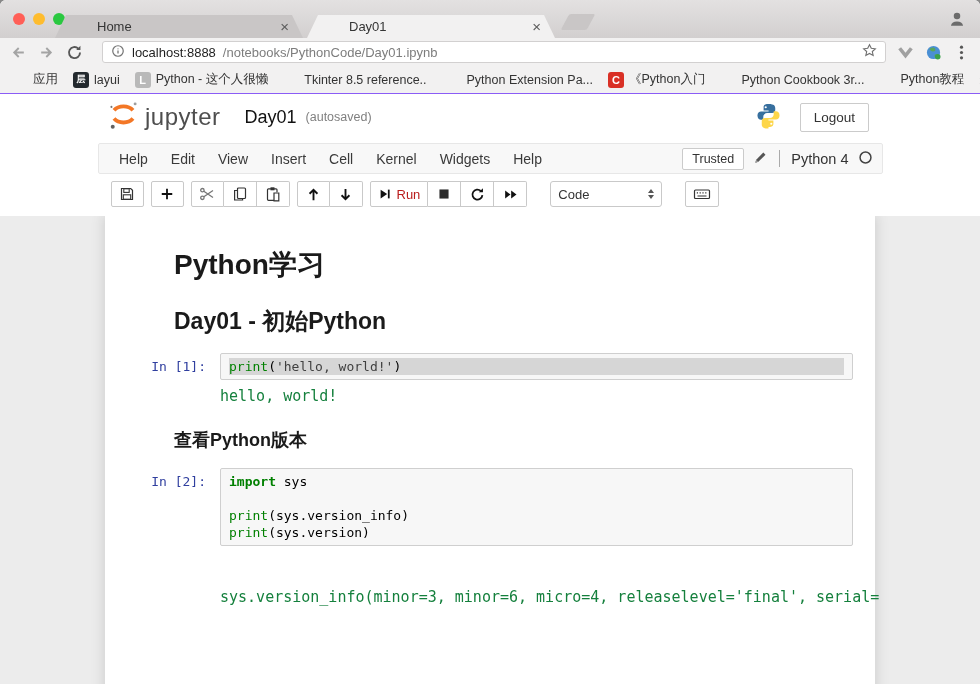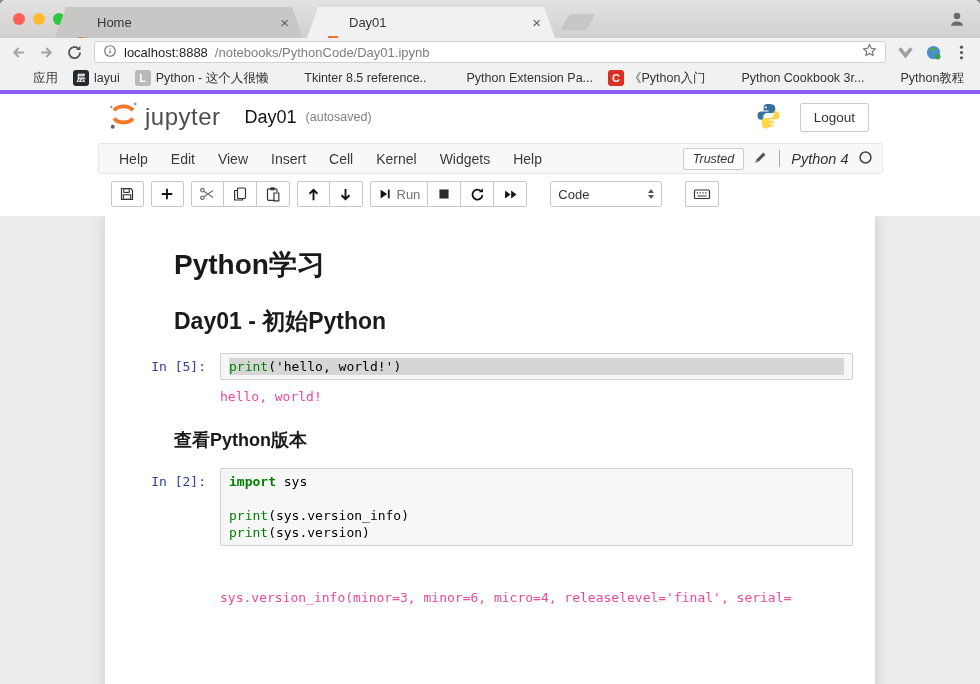--- a/index.html
+++ b/index.html
@@ -6,41 +6,41 @@
   body { font-family:"Liberation Sans", sans-serif; background:#888; }
   .window { width:980px; height:684px; background:#fff; overflow:hidden; position:relative;
             border-radius:6px 6px 0 0; }
 
   
   .tabstrip { height:38px; background:linear-gradient(#e3e1e1,#d2cfcf); position:relative;
               display:flex; align-items:flex-end; padding-left:55px; }
   .traffic { position:absolute; left:13px; top:13px; display:flex; gap:8px; }
   .tl { width:12px; height:12px; border-radius:50%; }
   .tl.r{ background:#ff5f57; } .tl.y{ background:#febc2e; } .tl.g{ background:#2ac840; }
-  .tab { height:31px; width:248px; display:flex; align-items:center; padding:0 14px 0 18px;
+  .tab { height:23px; width:248px; display:flex; align-items:center; padding:0 14px 0 18px;
          clip-path:polygon(0 100%, 11px 0, calc(100% - 11px) 0, 100% 100%); }
   .tab.inactive { background:#c9c6c6; }
   .tab.active { background:#f2f1f1; margin-left:4px; }
   .tab-title { font-size:13px; color:#353535; margin-left:8px; flex:1; white-space:nowrap; overflow:hidden; }
   .tab-close { color:#5c5c5c; font-size:15px; line-height:1; cursor:default; }
   .newtab { width:26px; height:16px; background:#c9c6c6; transform:skewX(-28deg);
             border-radius:2px; margin:0 0 8px 10px; }
   .profile-btn { position:absolute; right:14px; top:10px; }
 
   
   .addressbar { height:28px; background:#f2f1f1; display:flex; align-items:center;
                 padding:0 10px; gap:11px; }
   .nav-ic { width:17px; height:17px; flex:none; }
   .urlbox { flex:1; height:22px; background:#fff; border:1px solid #d2d0d0; border-radius:3px;
-            display:flex; align-items:center; padding:0 8px; gap:7px; font-size:13px; min-width:0; }
+            display:flex; align-items:center; padding:0 8px; gap:7px; font-size:13px; min-width:0;margin-left:8px; }
   .url-host { color:#1f1f1f; } .url-path { color:#7d7d7d; }
   .star { margin-left:auto; }
 
   
-  .bookmarks { height:28px; background:#f2f1f1; border-bottom:4px solid #8b5cf6;
+  .bookmarks { height:28px; background:#f2f1f1; border-bottom:1px solid #8b5cf6;
                display:flex; align-items:center; padding:0 12px; gap:15px;
                font-size:12.5px; color:#333; overflow:hidden; }
   .bm { display:flex; align-items:center; gap:5px; flex:none; white-space:nowrap; }
   .bm-ic { width:16px; height:16px; display:flex; align-items:center; justify-content:center;
            font-size:9px; font-weight:bold; flex:none;margin-top:40px; }
   .ic-box { width:16px; height:16px; border-radius:3px; color:#fff; display:flex;
             align-items:center; justify-content:center; font-size:9px; font-weight:bold; }
   .bm-overflow { margin-left:auto; color:#616161; font-size:15px; }
 
   
@@ -51,33 +51,33 @@
   .pylogo { margin-left:auto; }
   .logout { margin:0 111px 0 18px; border:1px solid #cbcbcb; background:#fff; border-radius:2px;
             font-size:13.5px; color:#333; padding:6px 13px; cursor:pointer; }
 
   
   .menubar-wrap { background:#fff; padding:3px 0 5px; }
   .menubar { width:785px; margin:0 auto; height:31px; background:#f8f8f8;
              border:1px solid #e7e7e7; border-radius:2px; display:flex; align-items:center;
              padding:0 9px; font-size:14px; color:#3a3a3a; }
   .menu-item { padding:0 11.5px; cursor:default; }
-  .menubar-right { margin-left:auto; display:flex; align-items:center; gap:9px;font-style:italic; }
+  .menubar-right { margin-left:auto; display:flex; align-items:center; gap:9px; }
   .trusted-btn { border:1px solid #cbcbcb; background:#fff; border-radius:2px;
                  font-size:12.5px; color:#333; padding:3px 9px; }
   .mb-divider { width:1px; height:17px; background:#aaa; margin:0 2px; }
   .kernel-name { font-size:14.5px; color:#333; }
 
   
   .toolbar { background:#fff; padding:2px 0 9px; box-shadow:0 2px 3px rgba(0,0,0,.06); }
   .toolbar-inner { width:785px; margin:0 auto; display:flex; align-items:center; gap:7px; padding-left:13px; }
   .btn-group { display:flex; }
   .tb { height:26px; min-width:33px; background:#fff; border:1px solid #c9c9c9; border-radius:2px;
         display:flex; align-items:center; justify-content:center; padding:4px 7px; gap:5px;
-        font-size:13px; color:#737373; cursor:pointer; }
+        font-size:13px; color:#b91c1c; cursor:pointer; }
   .btn-group .tb + .tb { border-left:0; border-radius:0; }
   .btn-group .tb:first-child { border-radius:2px 0 0 2px; }
   .btn-group .tb:last-child { border-radius:0 2px 2px 0; }
   .btn-group .tb:only-child { border-radius:2px; }
   .cellselect { height:26px; width:112px; border:1px solid #c9c9c9; border-radius:3px;
                 display:flex; align-items:center; justify-content:space-between;
                 padding:0 7px; font-size:13px; color:#333; margin-left:16px; background:#fff; }
   .updown { display:flex; flex-direction:column; gap:2px; }
   .updown i { display:block; width:0; height:0; border-left:3.5px solid transparent;
               border-right:3.5px solid transparent; }
@@ -97,23 +97,23 @@
   .promptcol { width:110px; flex:none; text-align:right; padding:6px 14px 0 0;
                font-family:"DejaVu Sans Mono", monospace; font-size:13px; color:#303f9f;
                white-space:nowrap; }
   .contentcol { flex:1; margin-right:17px; min-width:0; }
   .codebox { background:#f7f7f7; border:1px solid #cfcfcf; border-radius:2px; padding:4px 8px;
              font-family:"DejaVu Sans Mono", monospace; font-size:13px; line-height:17px; color:#000; }
   .code-line { min-height:17px; white-space:pre; }
   .sel { background:#d6d6d6; }
   .tok-kw { color:#008000; font-weight:bold; }
   .tok-bi { color:#008000; }
-  .tok-str { color:#000000; }
-  .outtext { font-family:"DejaVu Sans Mono", monospace; font-size:13px; line-height:17.5px;
-             padding-top:4px; white-space:pre; color:#ec4899; }
+  .tok-str { color:#404040; }
+  .outtext { font-family:"DejaVu Sans Mono", monospace; font-size:15px; line-height:17.5px;
+             padding-top:4px; white-space:pre; color:#15803d; }
   .cell1-margin { margin-top:14px; }
   .sec-margin { margin-top:16px; }
 </style>
 </head>
 <body>
 
 <div class="window">
 
   <div class="tabstrip">
     <div class="traffic">
@@ -437,21 +437,21 @@
 
   <div class="nbarea">
     <div class="nbcontainer">
 
       <div class="md">
         <h1>Python学习</h1>
         <h2>Day01 - 初始Python</h2>
       </div>
 
       <div class="cellrow cell1-margin">
-        <div class="promptcol">In [5]:</div>
+        <div class="promptcol">In [1]:</div>
         <div class="contentcol">
           <div class="codebox">
             <div class="code-line sel"><span class="tok-bi">print</span><span class="tok-p">(</span><span class="tok-str">'hello, world!'</span><span class="tok-p">)</span></div>
           </div>
         </div>
       </div>
       <div class="cellrow">
         <div class="promptcol"></div>
         <div class="contentcol">
           <div class="outtext">hello, world!</div>

